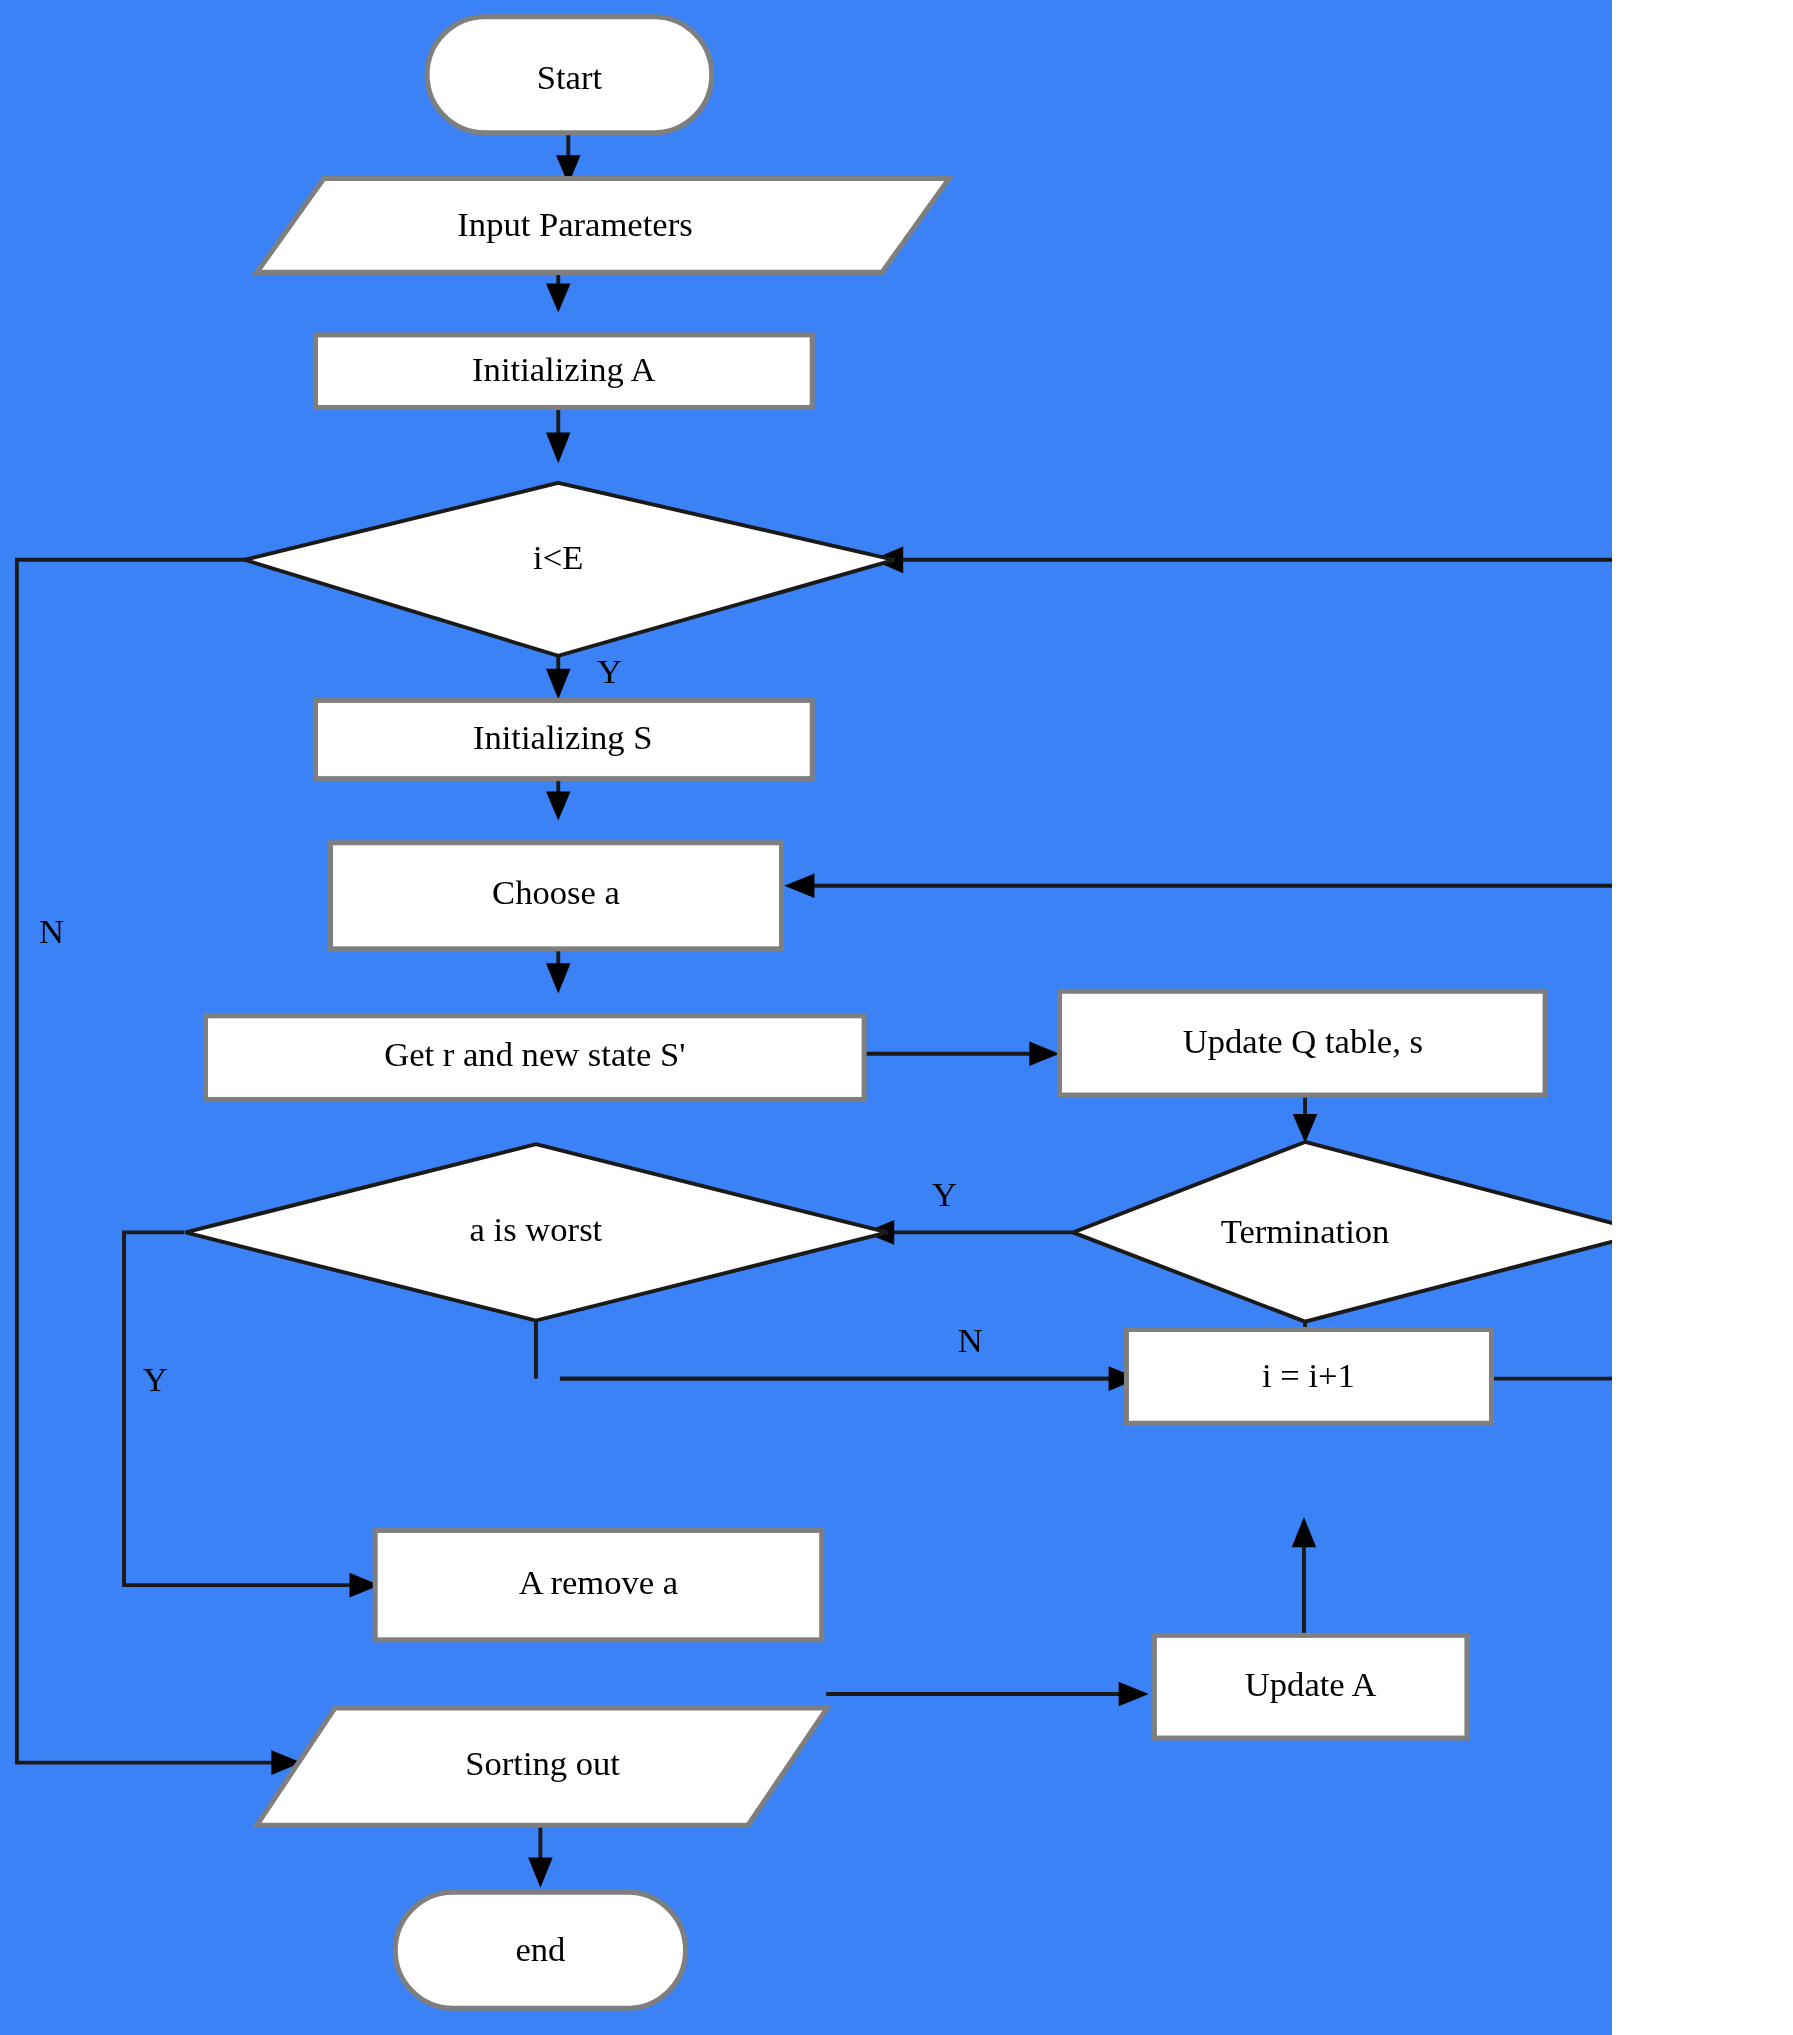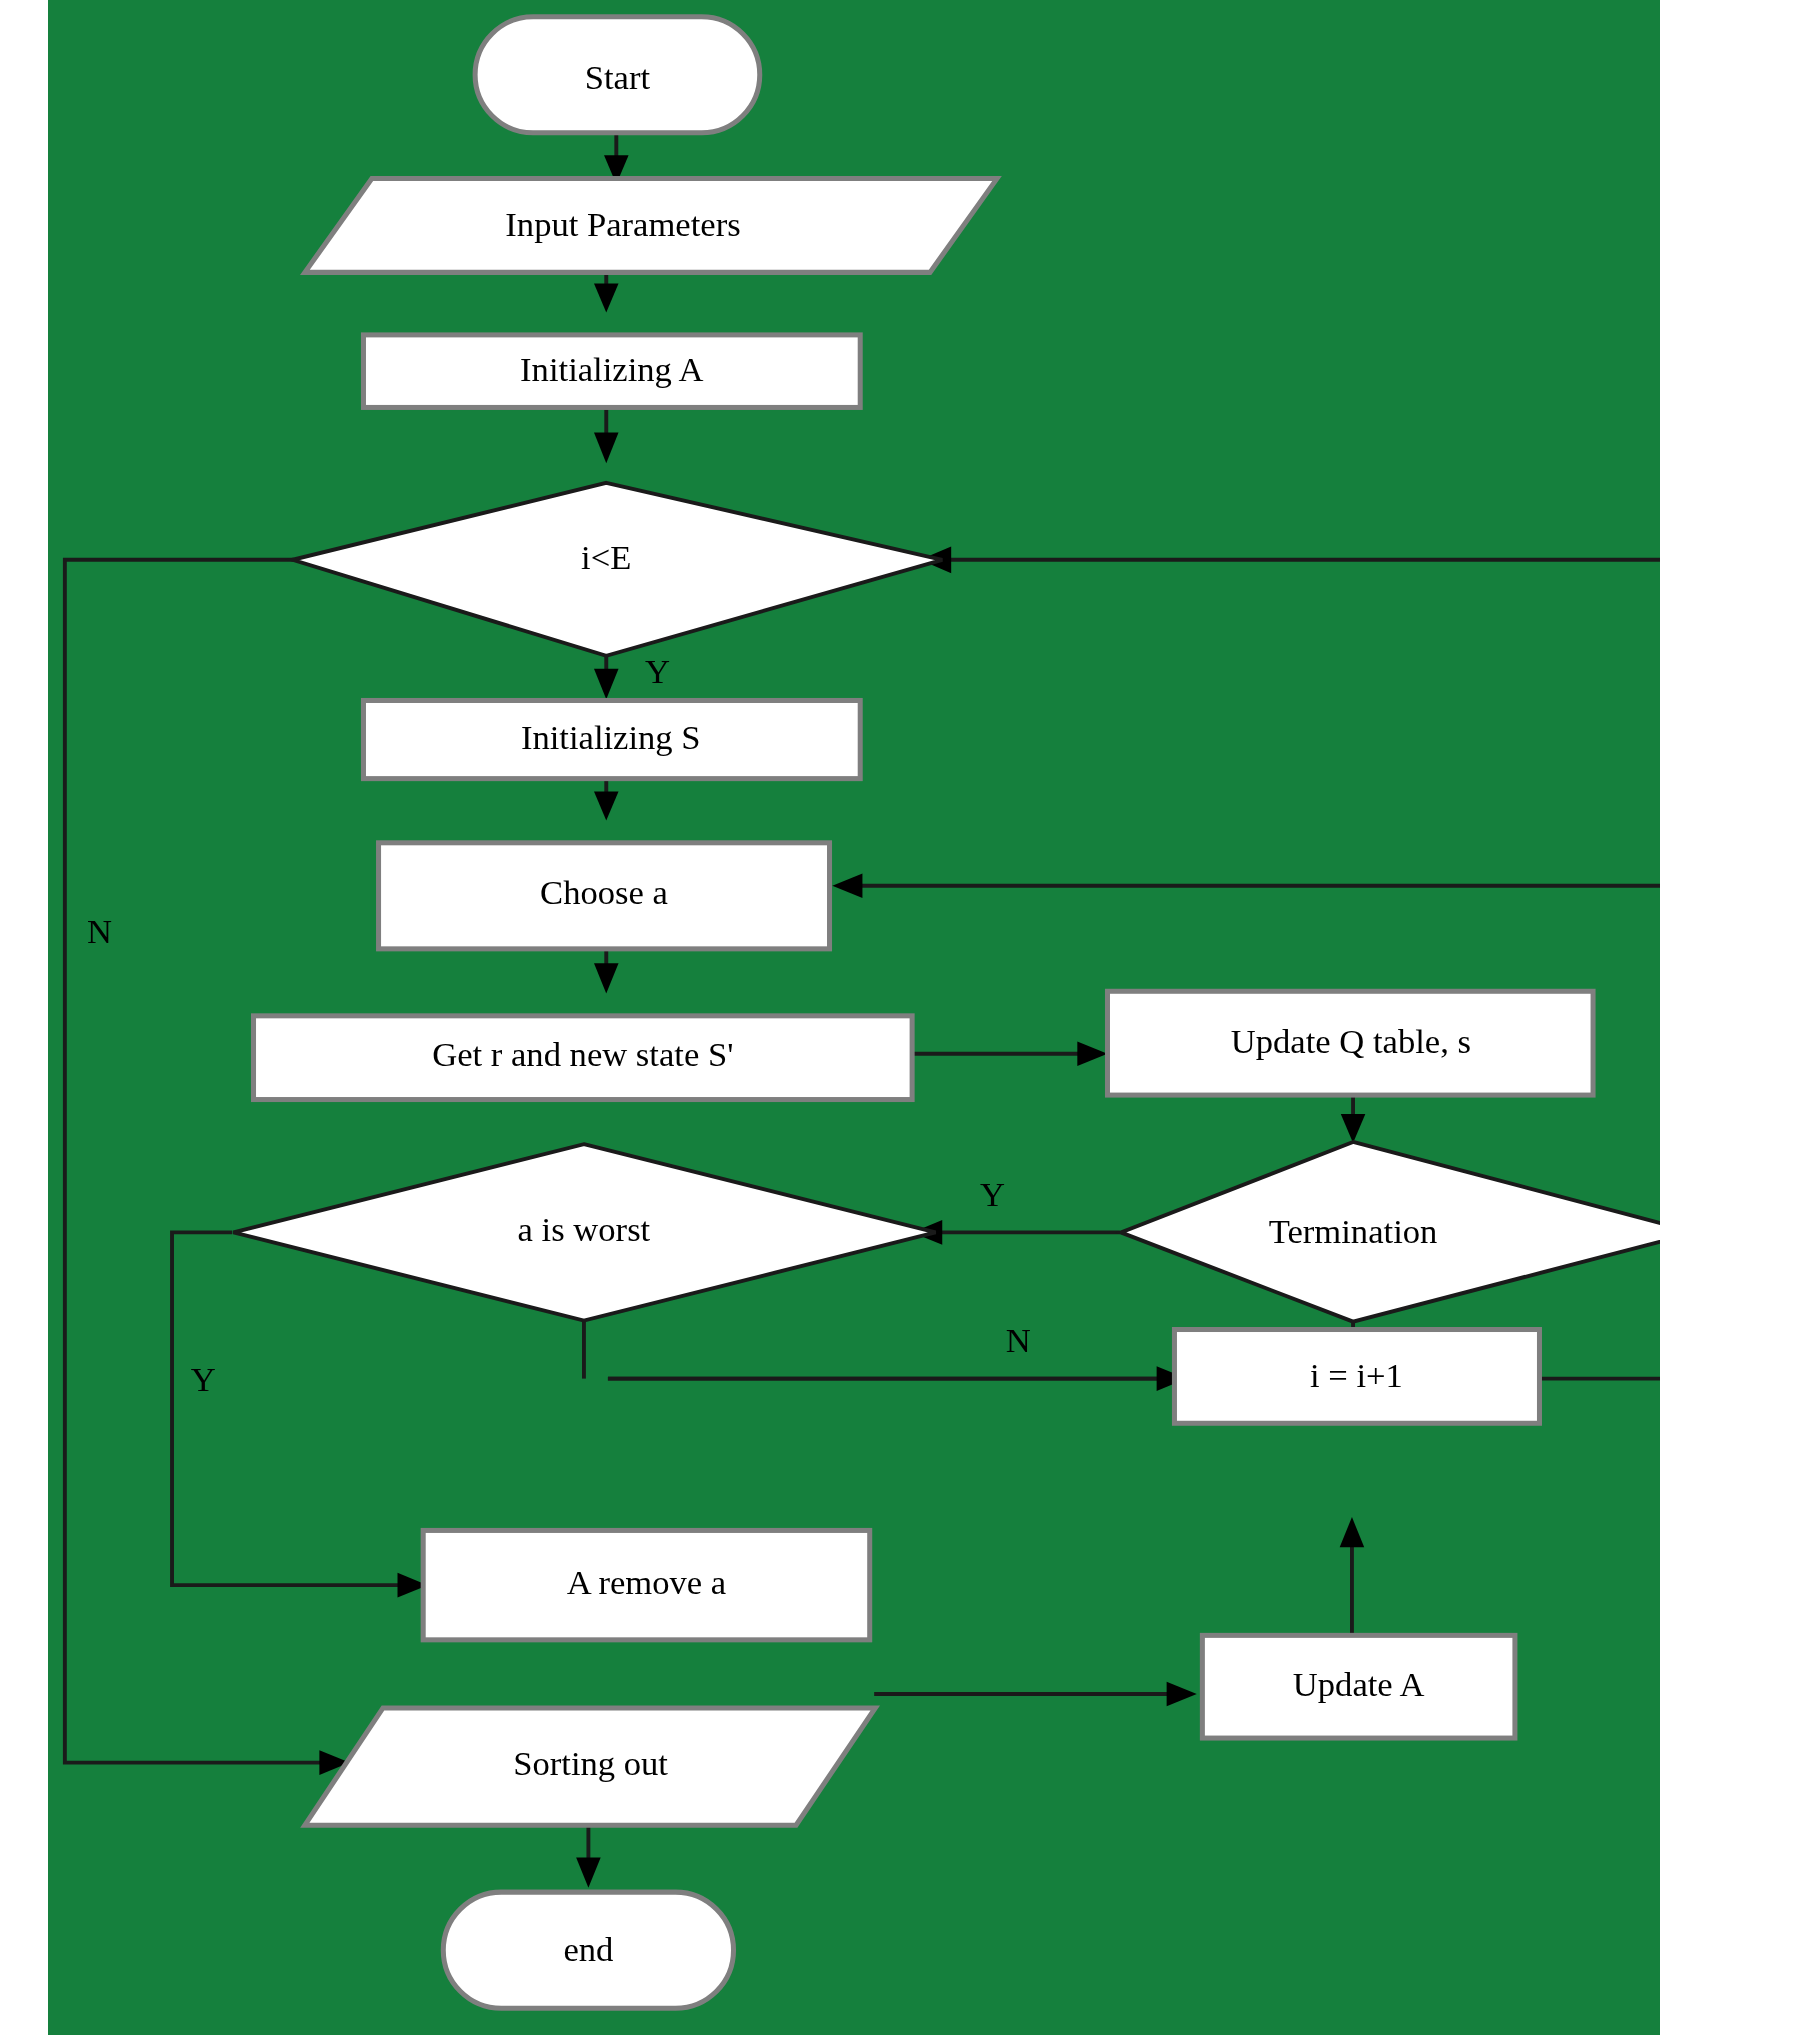--- a/index.html
+++ b/index.html
@@ -7,23 +7,22 @@
     padding: 0;
     background: #ffffff;
   }
   body {
     font-family: "Liberation Serif", "DejaVu Serif", serif;
   }
   #flowchart-root {
     position: relative;
     width: 1612px;
     height: 2035px;
-    background: #15803d;
+    background: #3b82f6;
     overflow: hidden;
-    margin-left: 48px;
   }
   svg#flow-svg {
     position: absolute;
     top: 0;
     left: 0;
     width: 1793px;
     height: 2035px;
     display: block;
   }
   .node-shape {

